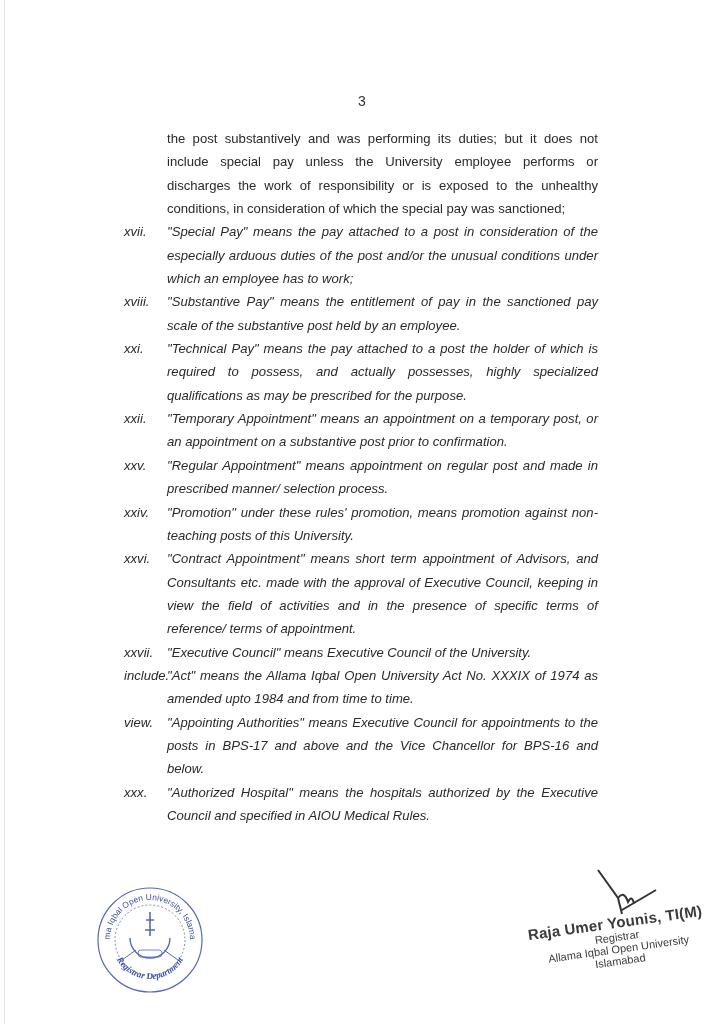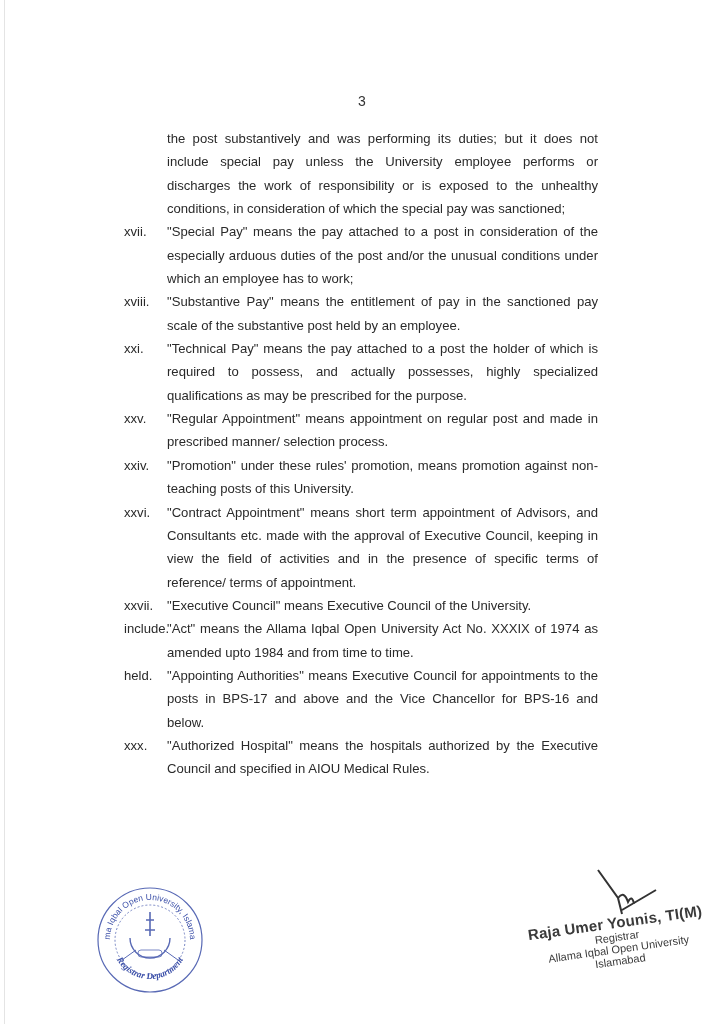--- a/index.html
+++ b/index.html
@@ -12,21 +12,21 @@
       background: #e4e4e4;
     }
     .page-number {
       position: absolute; top: 93px; left: 0; width: 724px; text-align: center;
       font-size: 14px; color: #333;
     }
     .body-text {
       position: absolute; left: 124px; top: 127px; width: 474px;
       font-size: 13.1px; line-height: 23.35px;
     }
-    .para { display: flex; }
+    .para { display: flex; font-style: italic; }
     .para .label { width: 43px; flex: 0 0 43px; }
     .para .text { flex: 1; text-align: justify; text-align-last: left; }
     .continuation { padding-left: 43px; text-align: justify; }
     .seal {
       position: absolute; left: 96px; top: 886px; width: 108px; height: 108px;
     }
     .signature-block {
       position: absolute; left: 526px; top: 880px; width: 180px; height: 100px;
       transform: rotate(-8deg); transform-origin: center;
       color: #3a3a3a; text-align: center;
@@ -51,41 +51,45 @@
       </div>
       <div class="para">
         <span class="label">xviii.</span>
         <span class="text">"Substantive Pay" means the entitlement of pay in the sanctioned pay scale of the substantive post held by an employee.</span>
       </div>
       <div class="para">
         <span class="label">xxi.</span>
         <span class="text">"Technical Pay" means the pay attached to a post the holder of which is required to possess, and actually possesses, highly specialized qualifications as may be prescribed for the purpose.</span>
       </div>
       <div class="para">
+        <span class="label">xxii.</span>
+        <span class="text">"Temporary Appointment" means an appointment on a temporary post, or an appointment on a substantive post prior to confirmation.</span>
+      </div>
+      <div class="para">
         <span class="label">xxv.</span>
         <span class="text">"Regular Appointment" means appointment on regular post and made in prescribed manner/ selection process.</span>
       </div>
       <div class="para">
         <span class="label">xxiv.</span>
         <span class="text">"Promotion" under these rules' promotion, means promotion against non-teaching posts of this University.</span>
       </div>
       <div class="para">
         <span class="label">xxvi.</span>
         <span class="text">"Contract Appointment" means short term appointment of Advisors, and Consultants etc. made with the approval of Executive Council, keeping in view the field of activities and in the presence of specific terms of reference/ terms of appointment.</span>
       </div>
       <div class="para">
         <span class="label">xxvii.</span>
         <span class="text">"Executive Council" means Executive Council of the University.</span>
       </div>
       <div class="para">
         <span class="label">include.</span>
         <span class="text">"Act" means the Allama Iqbal Open University Act No. XXXIX of 1974 as amended upto 1984 and from time to time.</span>
       </div>
       <div class="para">
-        <span class="label">held.</span>
+        <span class="label">view.</span>
         <span class="text">"Appointing Authorities" means Executive Council for appointments to the posts in BPS-17 and above and the Vice Chancellor for BPS-16 and below.</span>
       </div>
       <div class="para">
         <span class="label">xxx.</span>
         <span class="text">"Authorized Hospital" means the hospitals authorized by the Executive Council and specified in AIOU Medical Rules.</span>
       </div>
     </div>
 </div>
 
 <svg class="seal" viewBox="0 0 108 108">

